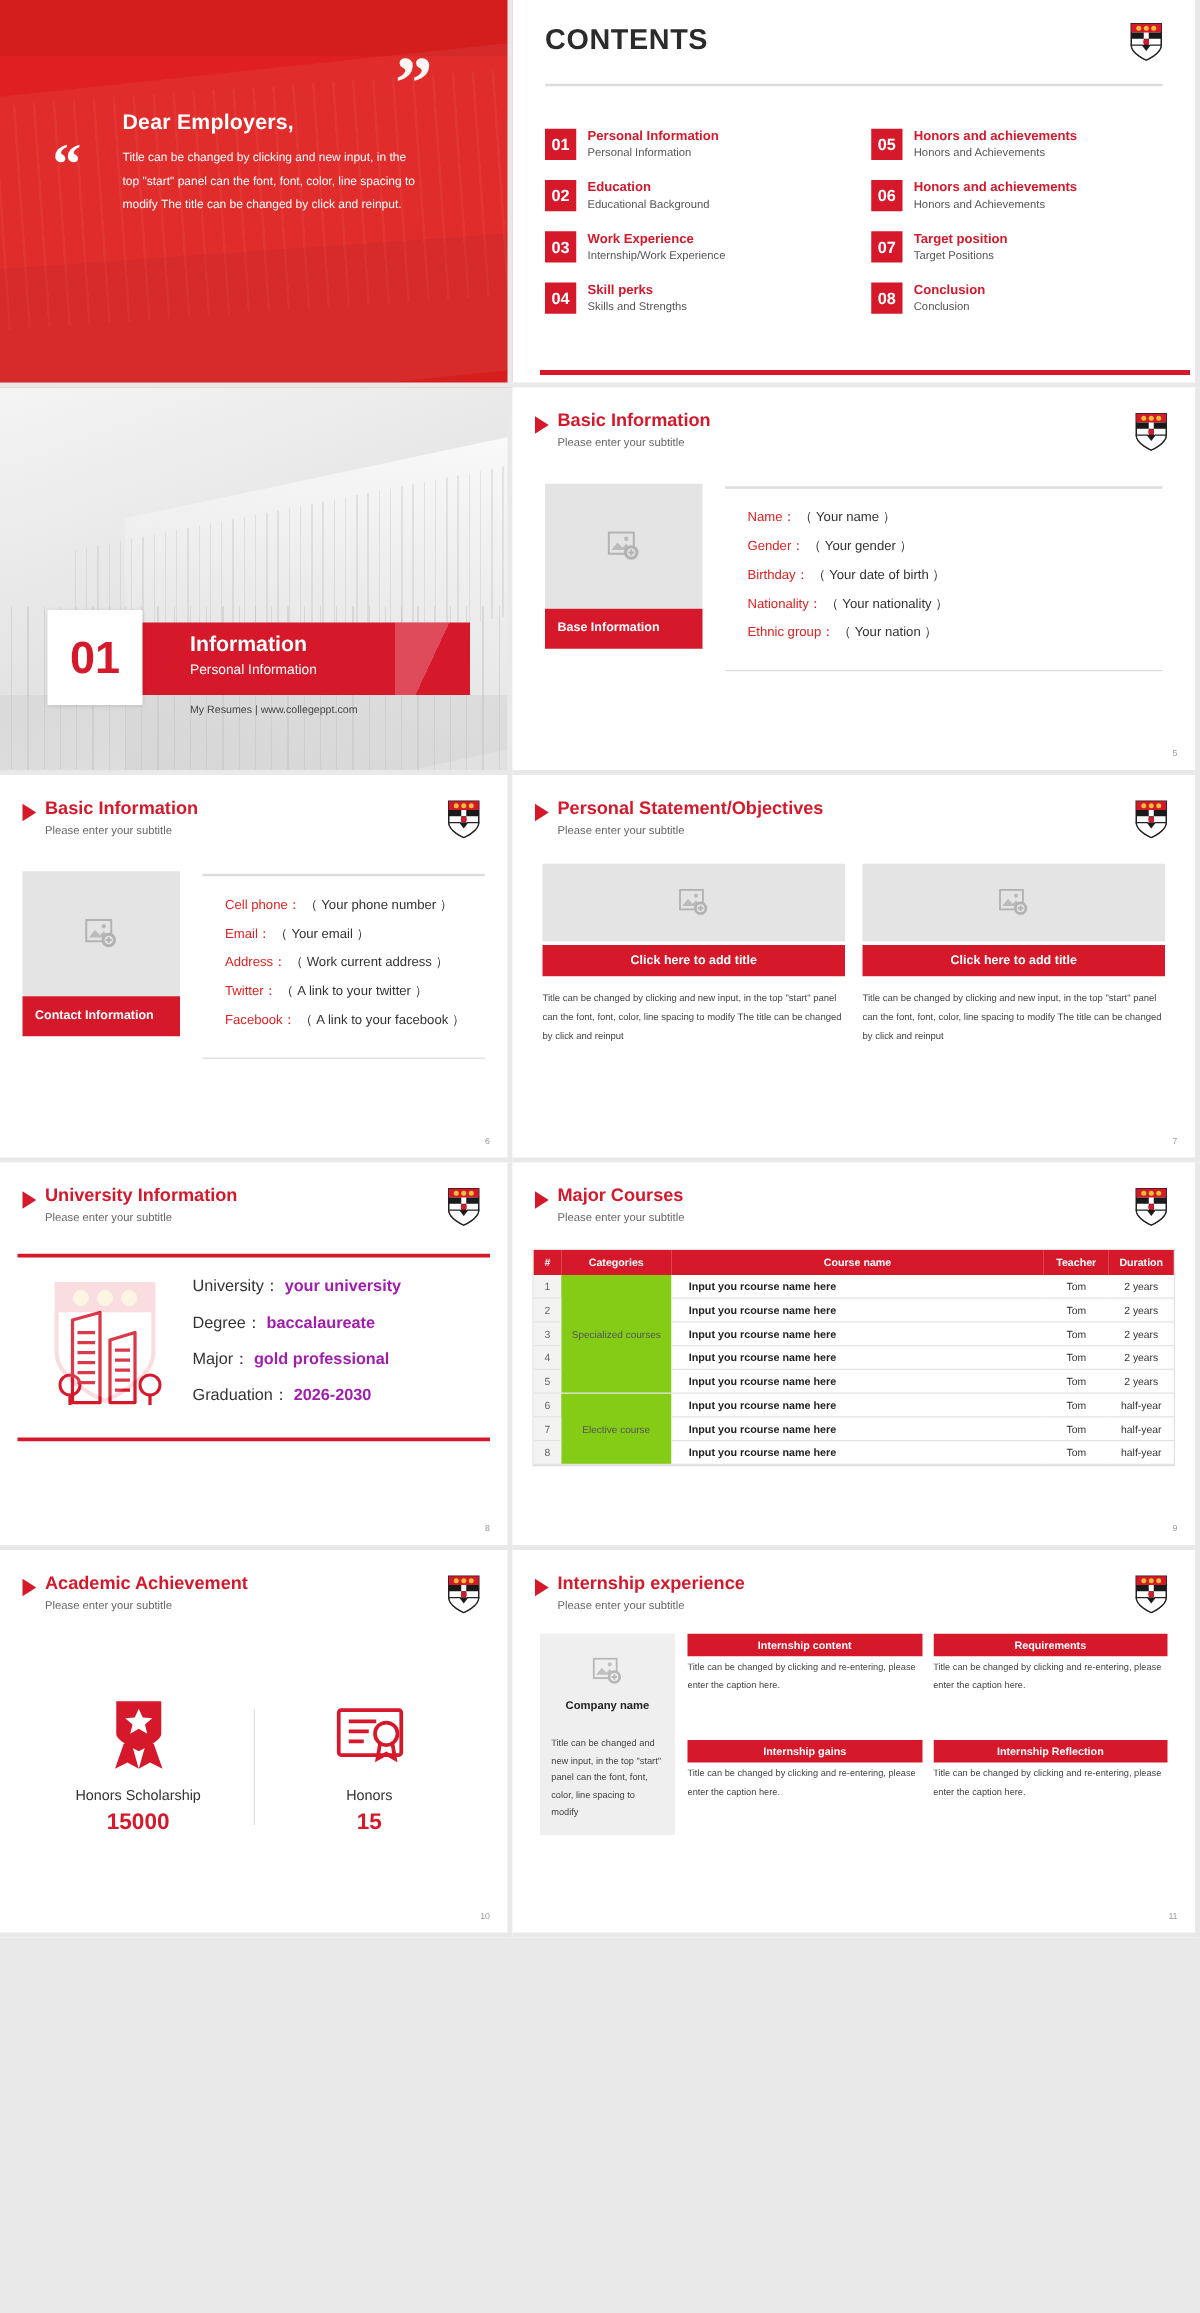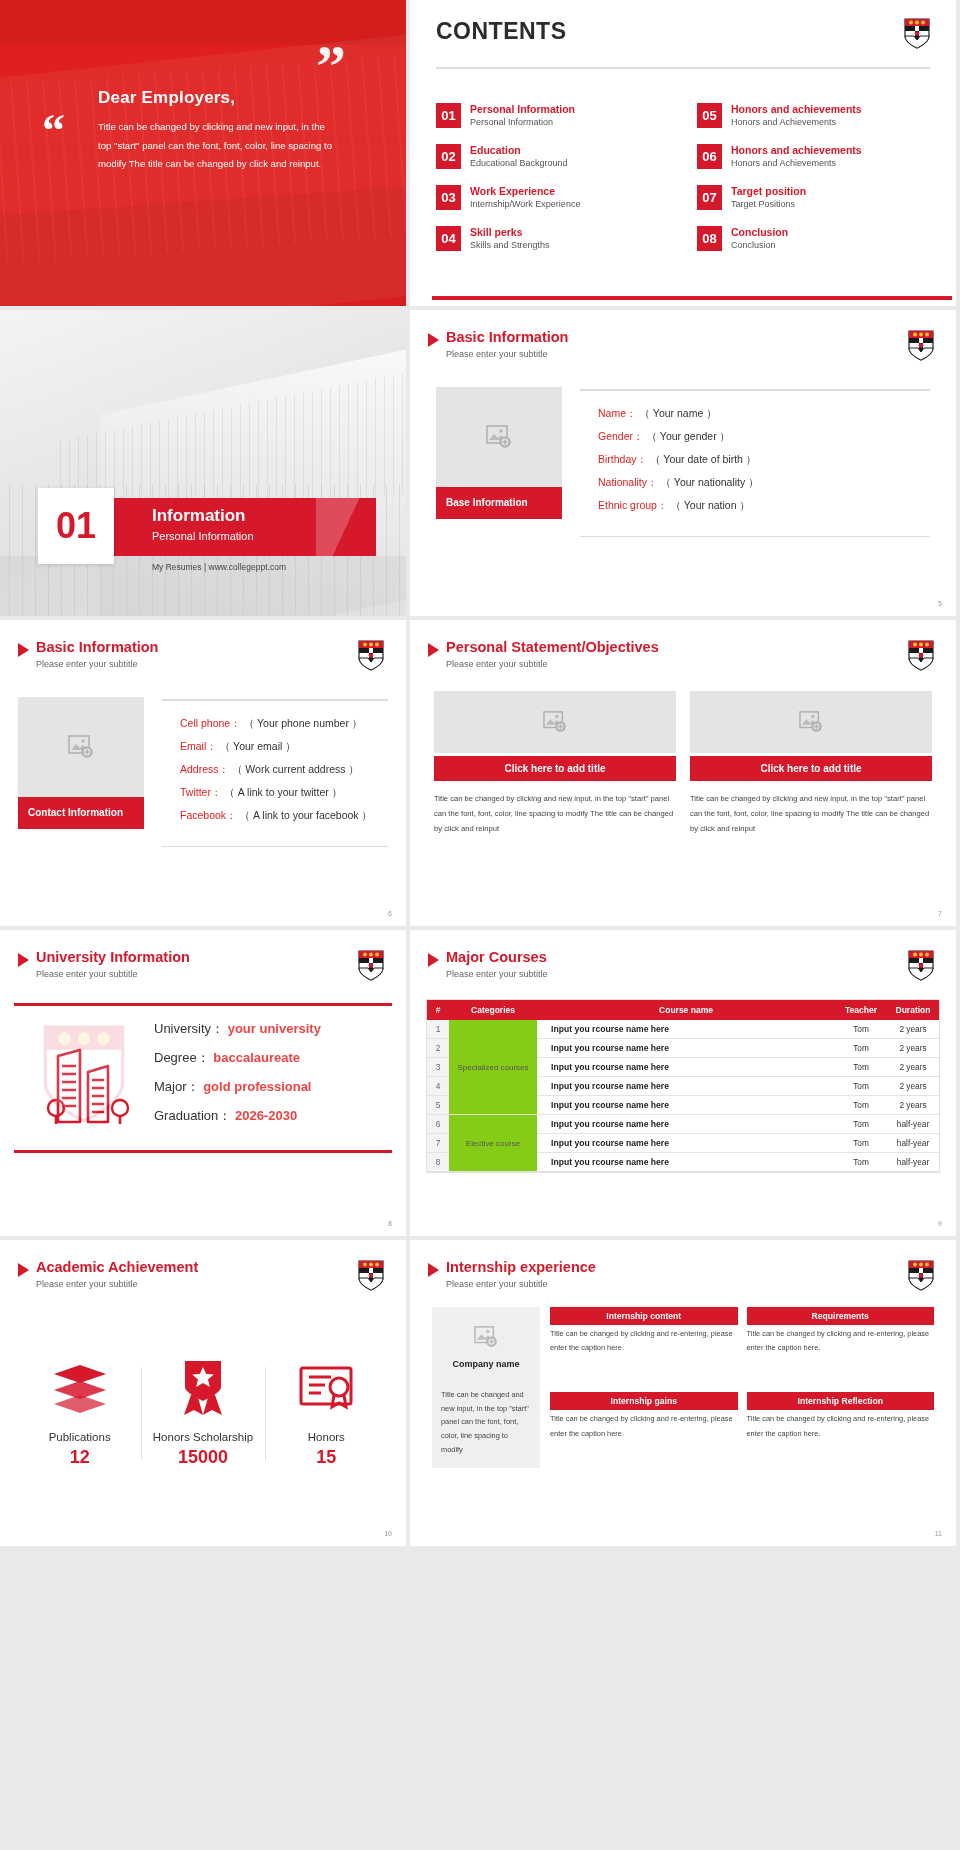--- a/index.html
+++ b/index.html
@@ -108,21 +108,21 @@
   .ps-btn { background: #d6182b; color: #fff; font-size: 10px; font-weight: 700; text-align: center;
             padding: 7px 4px; margin-top: 3px; }
   .ps-txt { font-size: 7.6px; color: #444; line-height: 2.0; margin-top: 10px; }
 
   
   .uni-card { margin: 22px 14px 0 14px; border-top: 3px solid #d6182b; border-bottom: 3px solid #d6182b;
               padding: 14px 10px; display: flex; align-items: center; gap: 10px; position: relative; }
   .uni-ill { width: 120px; height: 112px; position: relative; display: flex; align-items: flex-end; justify-content: center; }
   .uni-shield-bg { position: absolute; left: 50%; top: 2px; transform: translateX(-50%); opacity: .14; }
   .uni-lines li { list-style: none; font-size: 13px; color: #333; margin-bottom: 11px; }
-  .uni-lines .hl { color: #ef4444; font-weight: 700; }
+  .uni-lines .hl { color: #a21caf; font-weight: 700; }
 
   
   .tbl { margin: 18px 16px 0 16px; border: 1px solid #e0e0e0; }
   .tbl table { width: 100%; border-collapse: collapse; }
   .tbl th { background: #d6182b; color: #fff; font-size: 8.5px; font-weight: 700; padding: 5px 3px; }
   .tbl td { font-size: 8.3px; padding: 4px 3px; border-bottom: 1px solid #e3e3e3; color: #333; text-align: center; }
   .tbl td.idx { width: 22px; background: #f3f3f3; color: #666; }
   .tbl td.cat { width: 88px; background: #84cc16; color: #555; font-size: 8px; }
   .tbl td.cname { text-align: left; padding-left: 14px; font-weight: 700; font-size: 8.6px; color: #222; }
   .tbl td.tch { width: 52px; }
@@ -595,31 +595,20 @@
           <path d="M1 18h9l3 4 3-4h9c0 7-12 12-12 12S1 25 1 18z" fill="#fff" stroke="#222" stroke-width="1"></path>
           <path d="M10 18h6l-3 4z" fill="#1a1a1a"></path>
           <circle cx="13" cy="15.5" r="2.3" fill="#d6182b"></circle>
         </svg>
       </div>
     </div>
 
     <div class="ach">
       <div class="ach-col">
         <div class="ach-ic">
-          <svg width="56" height="50" viewBox="0 0 56 50" fill="#d6182b">
-            <path d="M28 2 L54 11 L28 20 L2 11 Z"></path>
-            <path d="M28 18 L54 27 L28 36 L2 27 Z" opacity=".85"></path>
-            <path d="M28 32 L54 41 L28 50 L2 41 Z" opacity=".7"></path>
-          </svg>
-        </div>
-        <div class="ach-l">Publications</div>
-        <div class="ach-v">12</div>
-      </div>
-      <div class="ach-col">
-        <div class="ach-ic">
           <svg width="52" height="58" viewBox="0 0 52 58" fill="#d6182b">
             <path d="M8 2h36v26c0 4-6 8-18 14C14 36 8 32 8 28Z"></path>
             <path d="M26 8l3.2 7 7.6.6-5.8 5 1.8 7.4L26 24l-6.8 4 1.8-7.4-5.8-5 7.6-.6z" fill="#fff"></path>
             <path d="M14 36l-7 20 10-5 9 5-6-21z"></path>
             <path d="M38 36l7 20-10-5-9 5 6-21z"></path>
           </svg>
         </div>
         <div class="ach-l">Honors Scholarship</div>
         <div class="ach-v">15000</div>
       </div>

